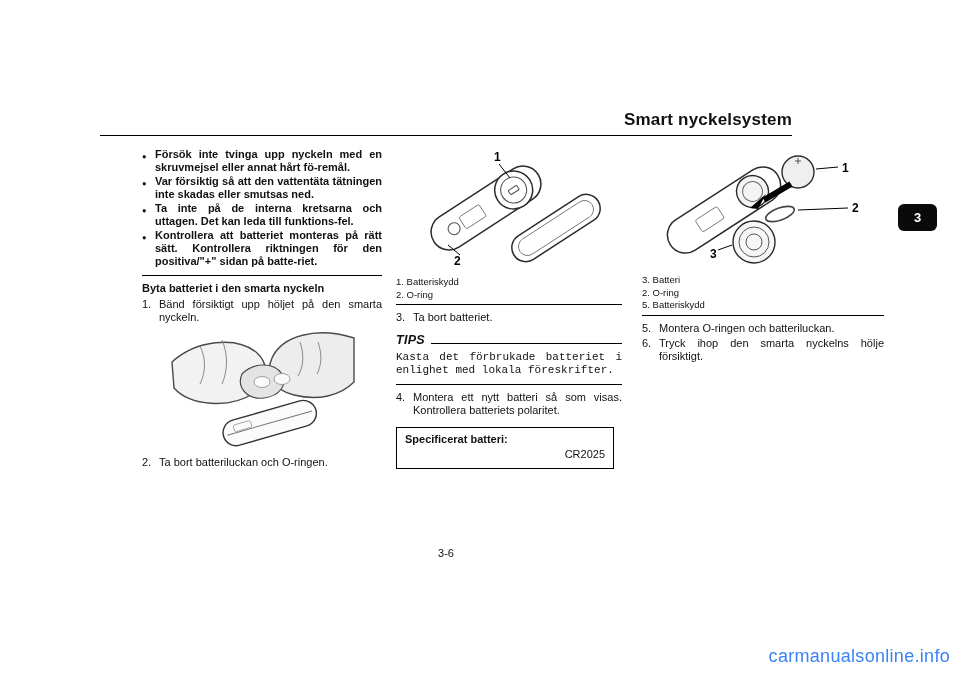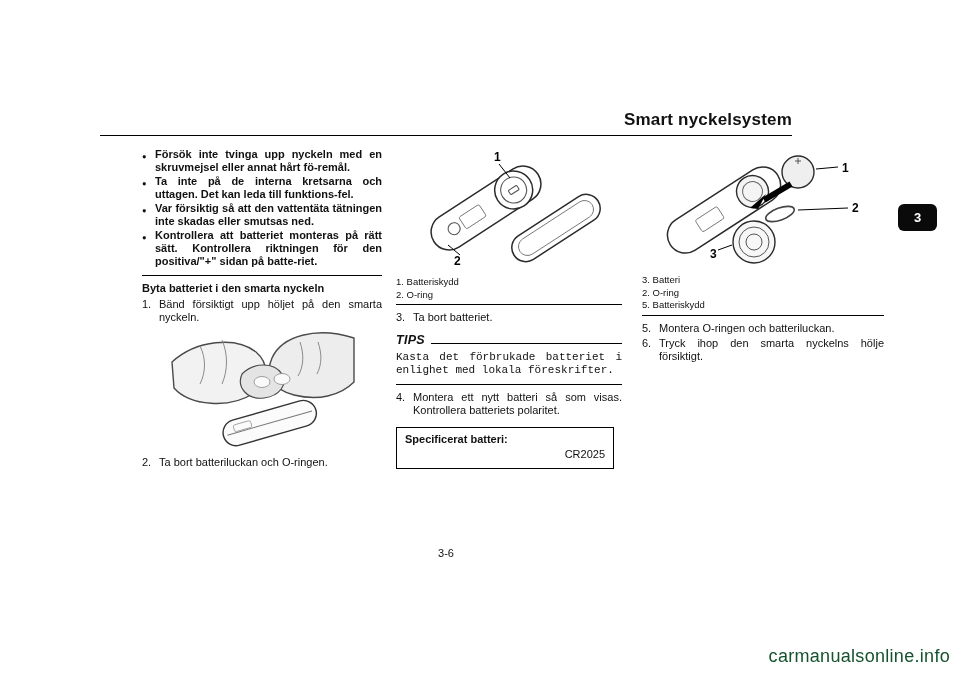--- a/index.html
+++ b/index.html
@@ -74,37 +74,37 @@
   .spec-title { font-weight:bold; }
   .spec-value { padding-left:14px; margin-top:2px;text-align:right; }
 
   
   .footer-page {
     position:absolute; top:547px; left:100px; width:692px;
     text-align:center; font-size:11px;
   }
   .watermark {
     position:absolute; right:10px; bottom:12px;
-    font-size:18px; color:#14532d; letter-spacing:.3px;
+    font-size:18px; color:#3b82f6; letter-spacing:.3px;
   }
 </style>
 </head>
 <body>
 
 <div class="page">
 
   <div class="header-title">Smart nyckelsystem</div>
   <div class="header-rule"></div>
   <div class="side-tab">3</div>
 
   <div class="col col-left">
     <ul class="bullets">
       <li><span>Försök inte tvinga upp nyckeln med en skruvmejsel eller annat hårt fö-remål.</span></li>
+      <li><span>Var försiktig så att den vattentäta tätningen inte skadas eller smutsas ned.</span></li>
       <li><span>Ta inte på de interna kretsarna och uttagen. Det kan leda till funktions-fel.</span></li>
-      <li><span>Var försiktig så att den vattentäta tätningen inte skadas eller smutsas ned.</span></li>
       <li><span>Kontrollera att batteriet monteras på rätt sätt. Kontrollera riktningen för den positiva/"+" sidan på batte-riet.</span></li>
     </ul>
 
     <hr class="rule">
 
     <div class="sec-heading">Byta batteriet i den smarta nyckeln</div>
 
     <div class="step">
       <span class="num">1.</span>
       <span class="txt">Bänd försiktigt upp höljet på den smarta nyckeln.</span>

